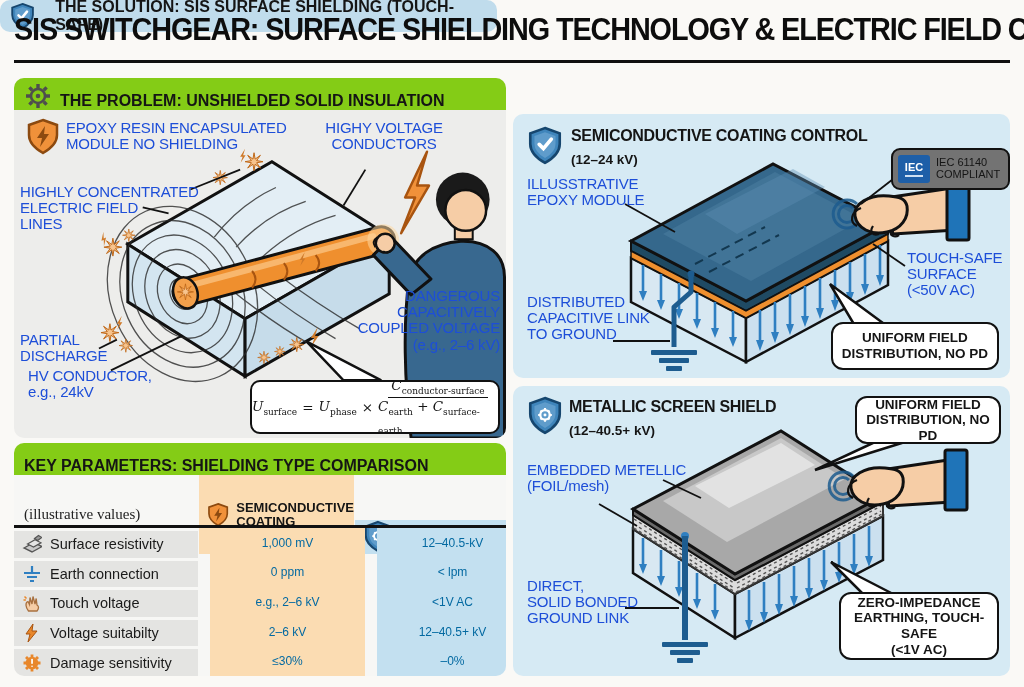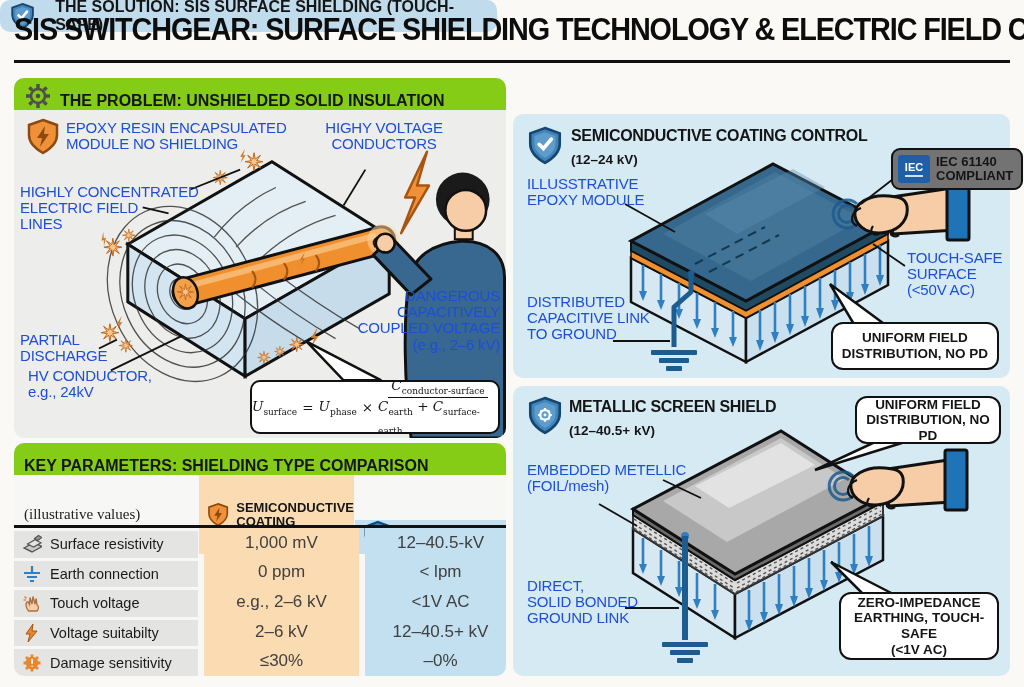--- a/index.html
+++ b/index.html
@@ -48,39 +48,39 @@
   .frac .num { border-bottom:1.5px solid #111; padding:0 3px 1px; }
   .frac .den { padding-top:1px; }
 
   
   .badge { position:absolute; left:378px; top:34px; height:42px; background:#737373; border:2.5px solid #111;
     border-radius:9px; display:flex; align-items:center; gap:6px; padding:3px 8px 3px 5px; }
   .badge-logo { width:32px; height:28px; background:#1e5fa8; border-radius:3px; display:flex;
     flex-direction:column; align-items:center; justify-content:center; color:#fff;
     font-size:11px; font-weight:800; line-height:1; gap:2px; }
   .badge-logo i { display:block; width:18px; height:2px; background:#cfe0f2; }
-  .badge-text { font-weight:700; font-size:13px; line-height:1.06; white-space:pre-line; }
+  .badge-text { font-weight:400; font-size:11px; line-height:1.06; white-space:pre-line; }
 
   
   .cmp { position:absolute; inset:32px 0 0 0; display:flex; flex-direction:column;
          background:#f7f7f5; border-radius:0 0 10px 10px; overflow:hidden; }
   .cmp-head { display:grid; grid-template-columns:184px 155px 151px; column-gap:1px; height:50px; }
   .ch { display:flex; align-items:center; }
   .ch.note { padding-left:10px; font-size:15px; color:#222;font-family:Liberation Serif, serif; }
   .ch.coat { background:#fbdcb2; gap:7px; padding-left:8px; }
   .ch.scr  { background:#c3e0f0; gap:7px; padding-left:8px;margin-top:45px; }
   .ch .cht { font-weight:800; font-size:13px; line-height:1.05; white-space:pre-line; }
   .cmp-rule { height:3px; background:#111; }
-  .cmp-body { flex:1; display:grid; grid-template-columns:184px 155px 151px; column-gap:6px; }
+  .cmp-body { flex:1; display:grid; grid-template-columns:184px 155px 151px; column-gap:12px; }
   .labcol { display:flex; flex-direction:column; gap:3px; padding-top:3px; }
   .lab { flex:1; display:flex; align-items:center; gap:8px; padding-left:8px; background:#e4e4e2;
          font-size:14.5px; color:#1a1a1a; }
   .valcol { display:flex; flex-direction:column; }
   .valcol.or { background:#fbdcb2; } .valcol.bl { background:#c3e0f0; }
-  .val { flex:1; display:flex; align-items:center; justify-content:center; font-size:17px; color:#404040; }
+  .val { flex:1; display:flex; align-items:center; justify-content:center; font-size:12px; color:#0369a1; }
 </style>
 </head>
 <body>
 
 <svg width="0" height="0" style="position:absolute" aria-hidden="true">
   <defs>
     <path id="shieldp" d="M17,2 L31,7 V17 Q31,27 17,35 Q3,27 3,17 V7 Z"></path>
     <g id="sh-or">
       <use href="#shieldp" fill="#f0913a" stroke="#8c4a10" stroke-width="2.5"></use>
       <polygon points="19,8 11,20 16,20 14,29 23,16 18,16" fill="#8c4a10"></polygon>

